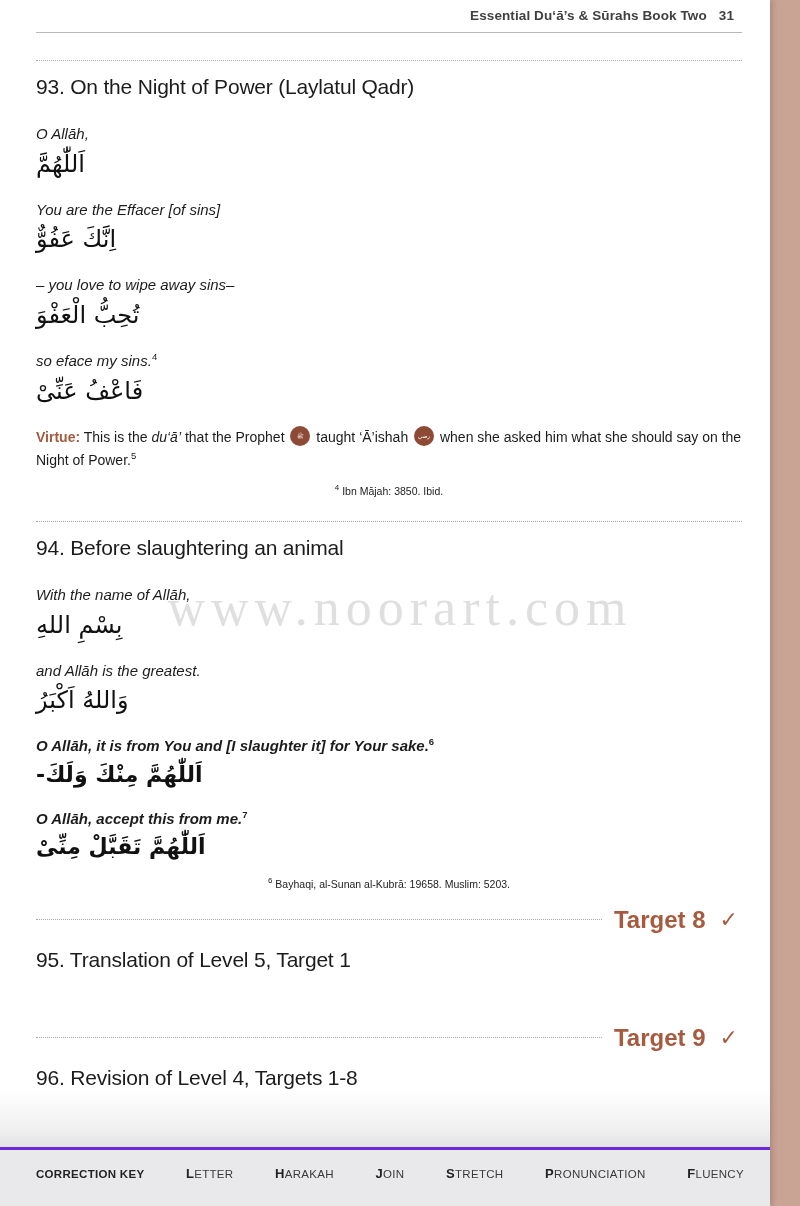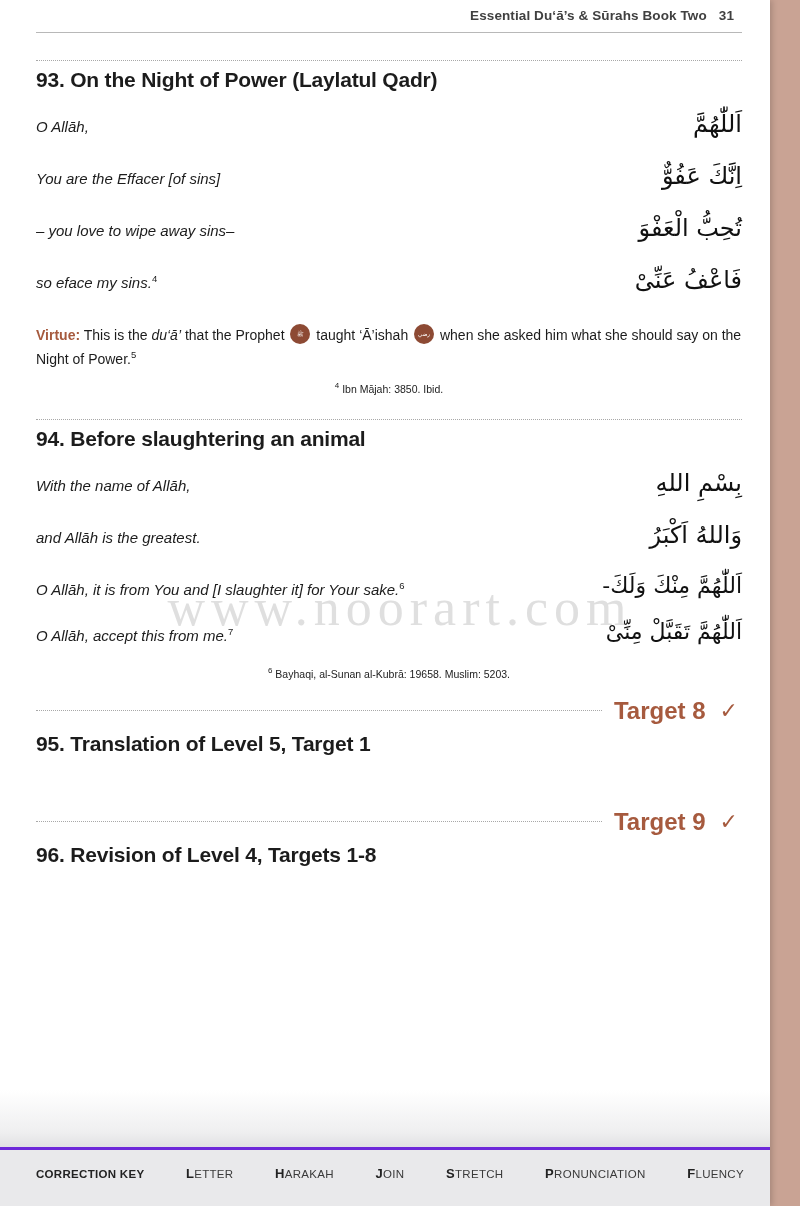--- a/index.html
+++ b/index.html
@@ -63,34 +63,35 @@
   }
 
   .dotted-rule {
     border-top: 1px dotted #a8a8a8;
     height: 0;
     margin: 0;
   }
 
   h2.section-title {
     font-size: 21px;
-    font-weight: bold;
+    font-weight: normal;
     color: #1c1c1c;
-    margin: 7px 0 14px 0;
+    margin: 14px 0 14px 0;
     letter-spacing: -0.2px;
   }
 
   .line-row {
     display: flex;
     align-items: flex-start;
     justify-content: space-between;
     margin: 0 0 6px 0;
     min-height: 46px;
-  }
-  .line-row.tight { min-height: 40px; }
+    flex-direction: column;
+  }
+  .line-row.tight { min-height: 40px; font-weight: bold; }
 
   .trans {
     font-size: 15px;
     font-style: italic;
     color: #1c1c1c;
     line-height: 1.5;
     flex: 1 1 auto;
     padding-top: 10px;
     padding-right: 14px;
   }

